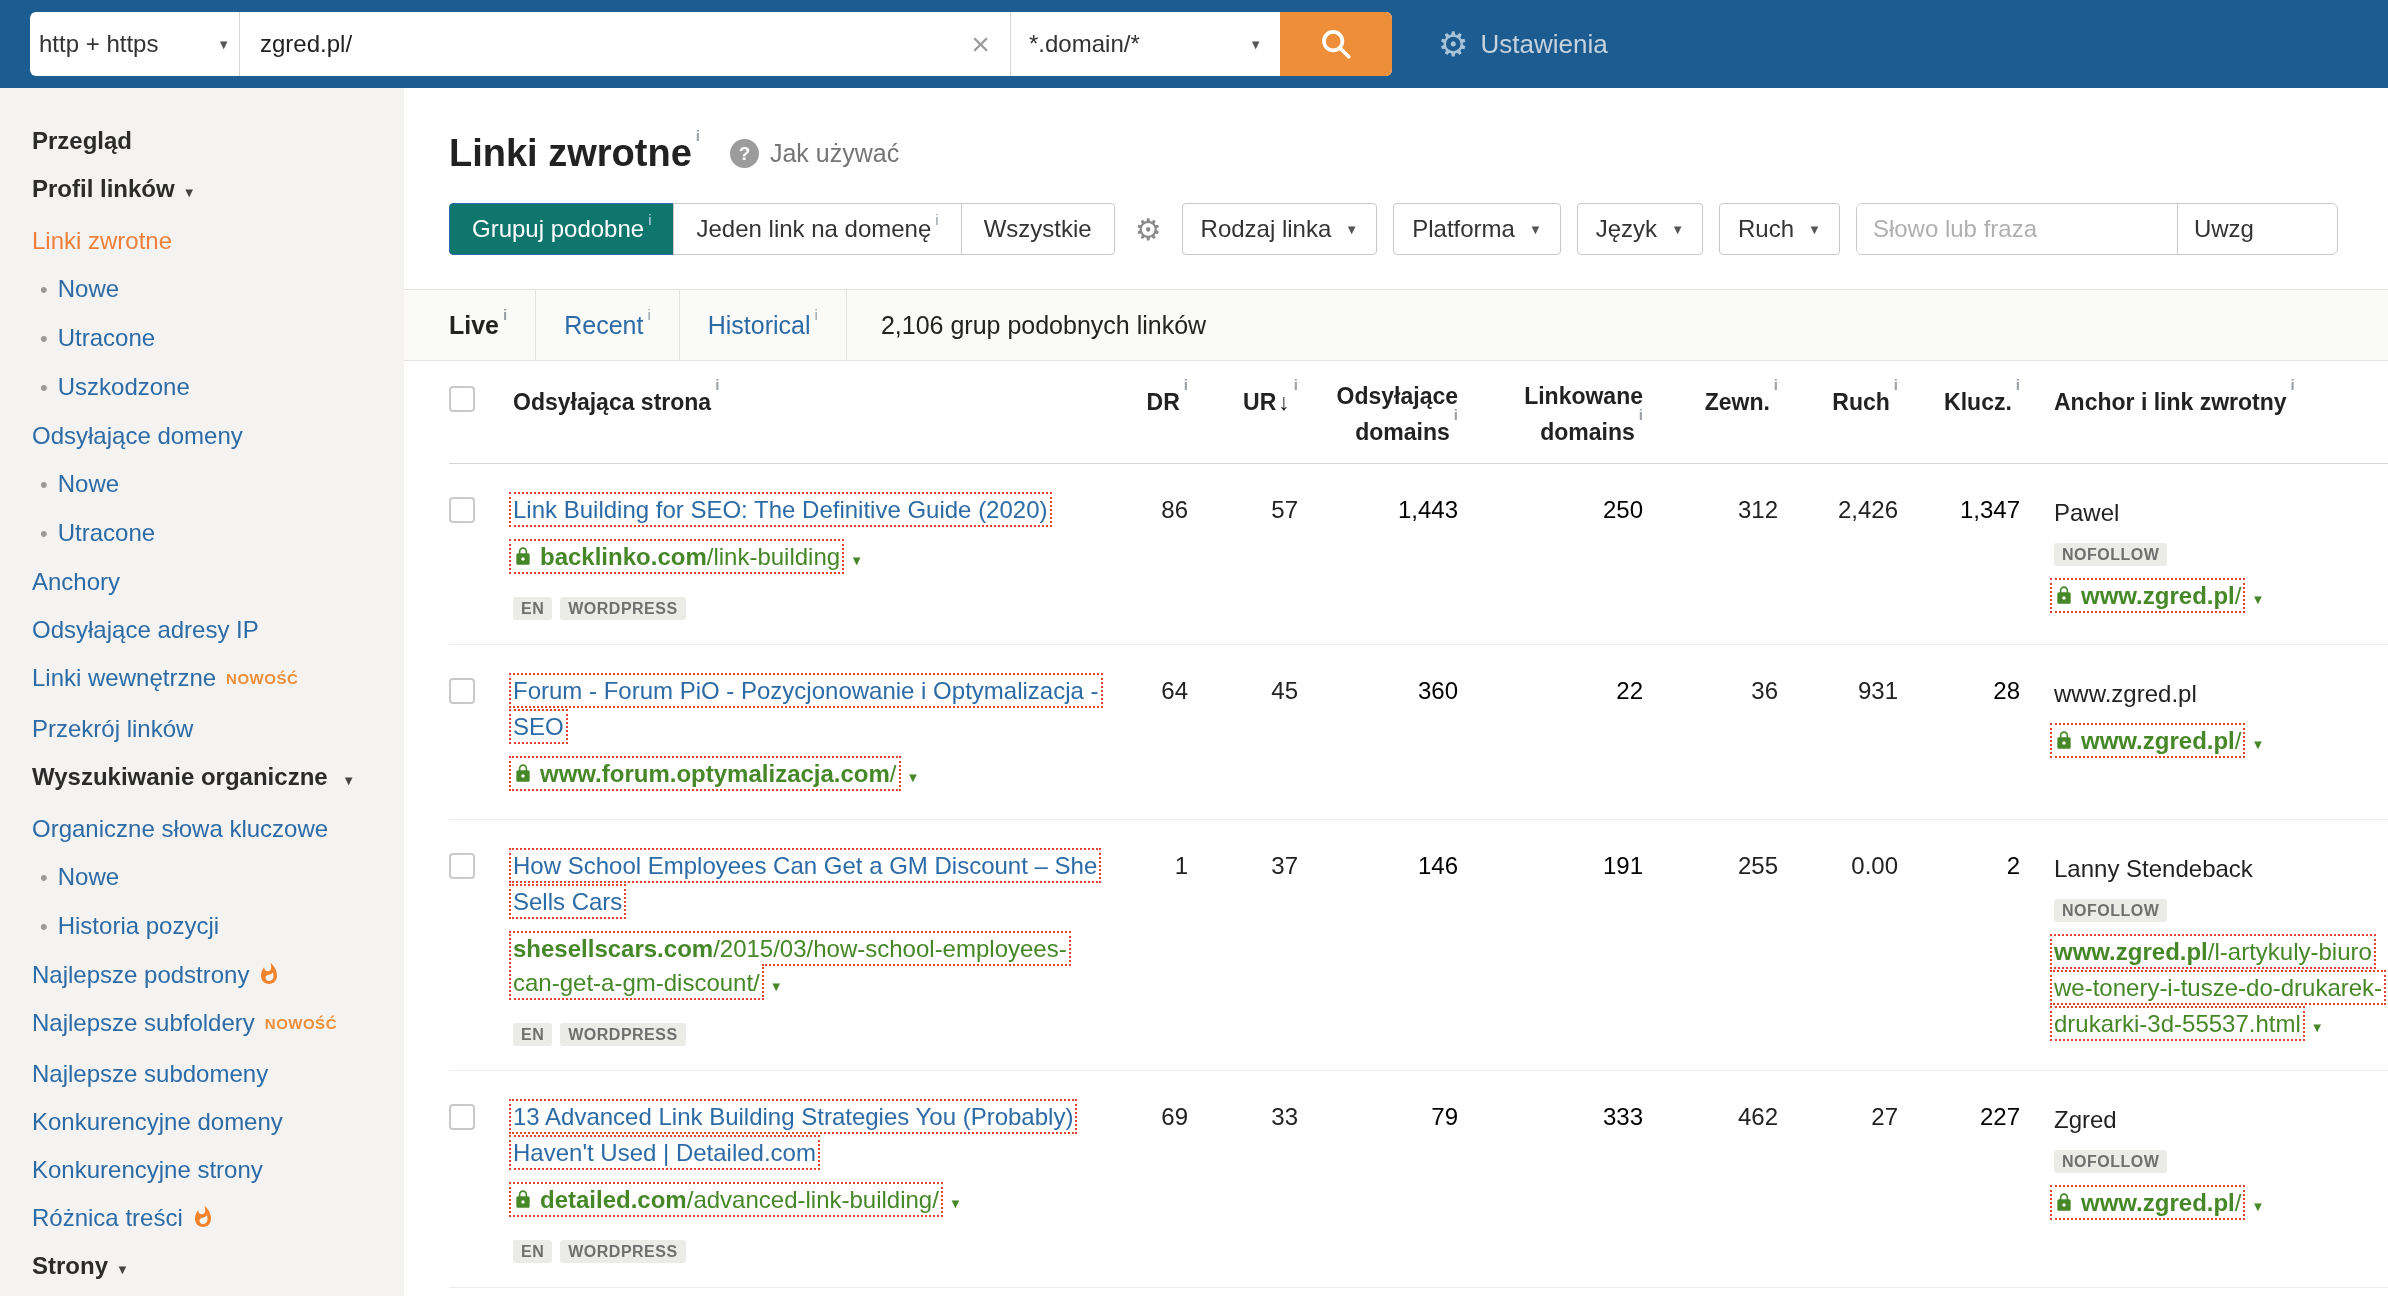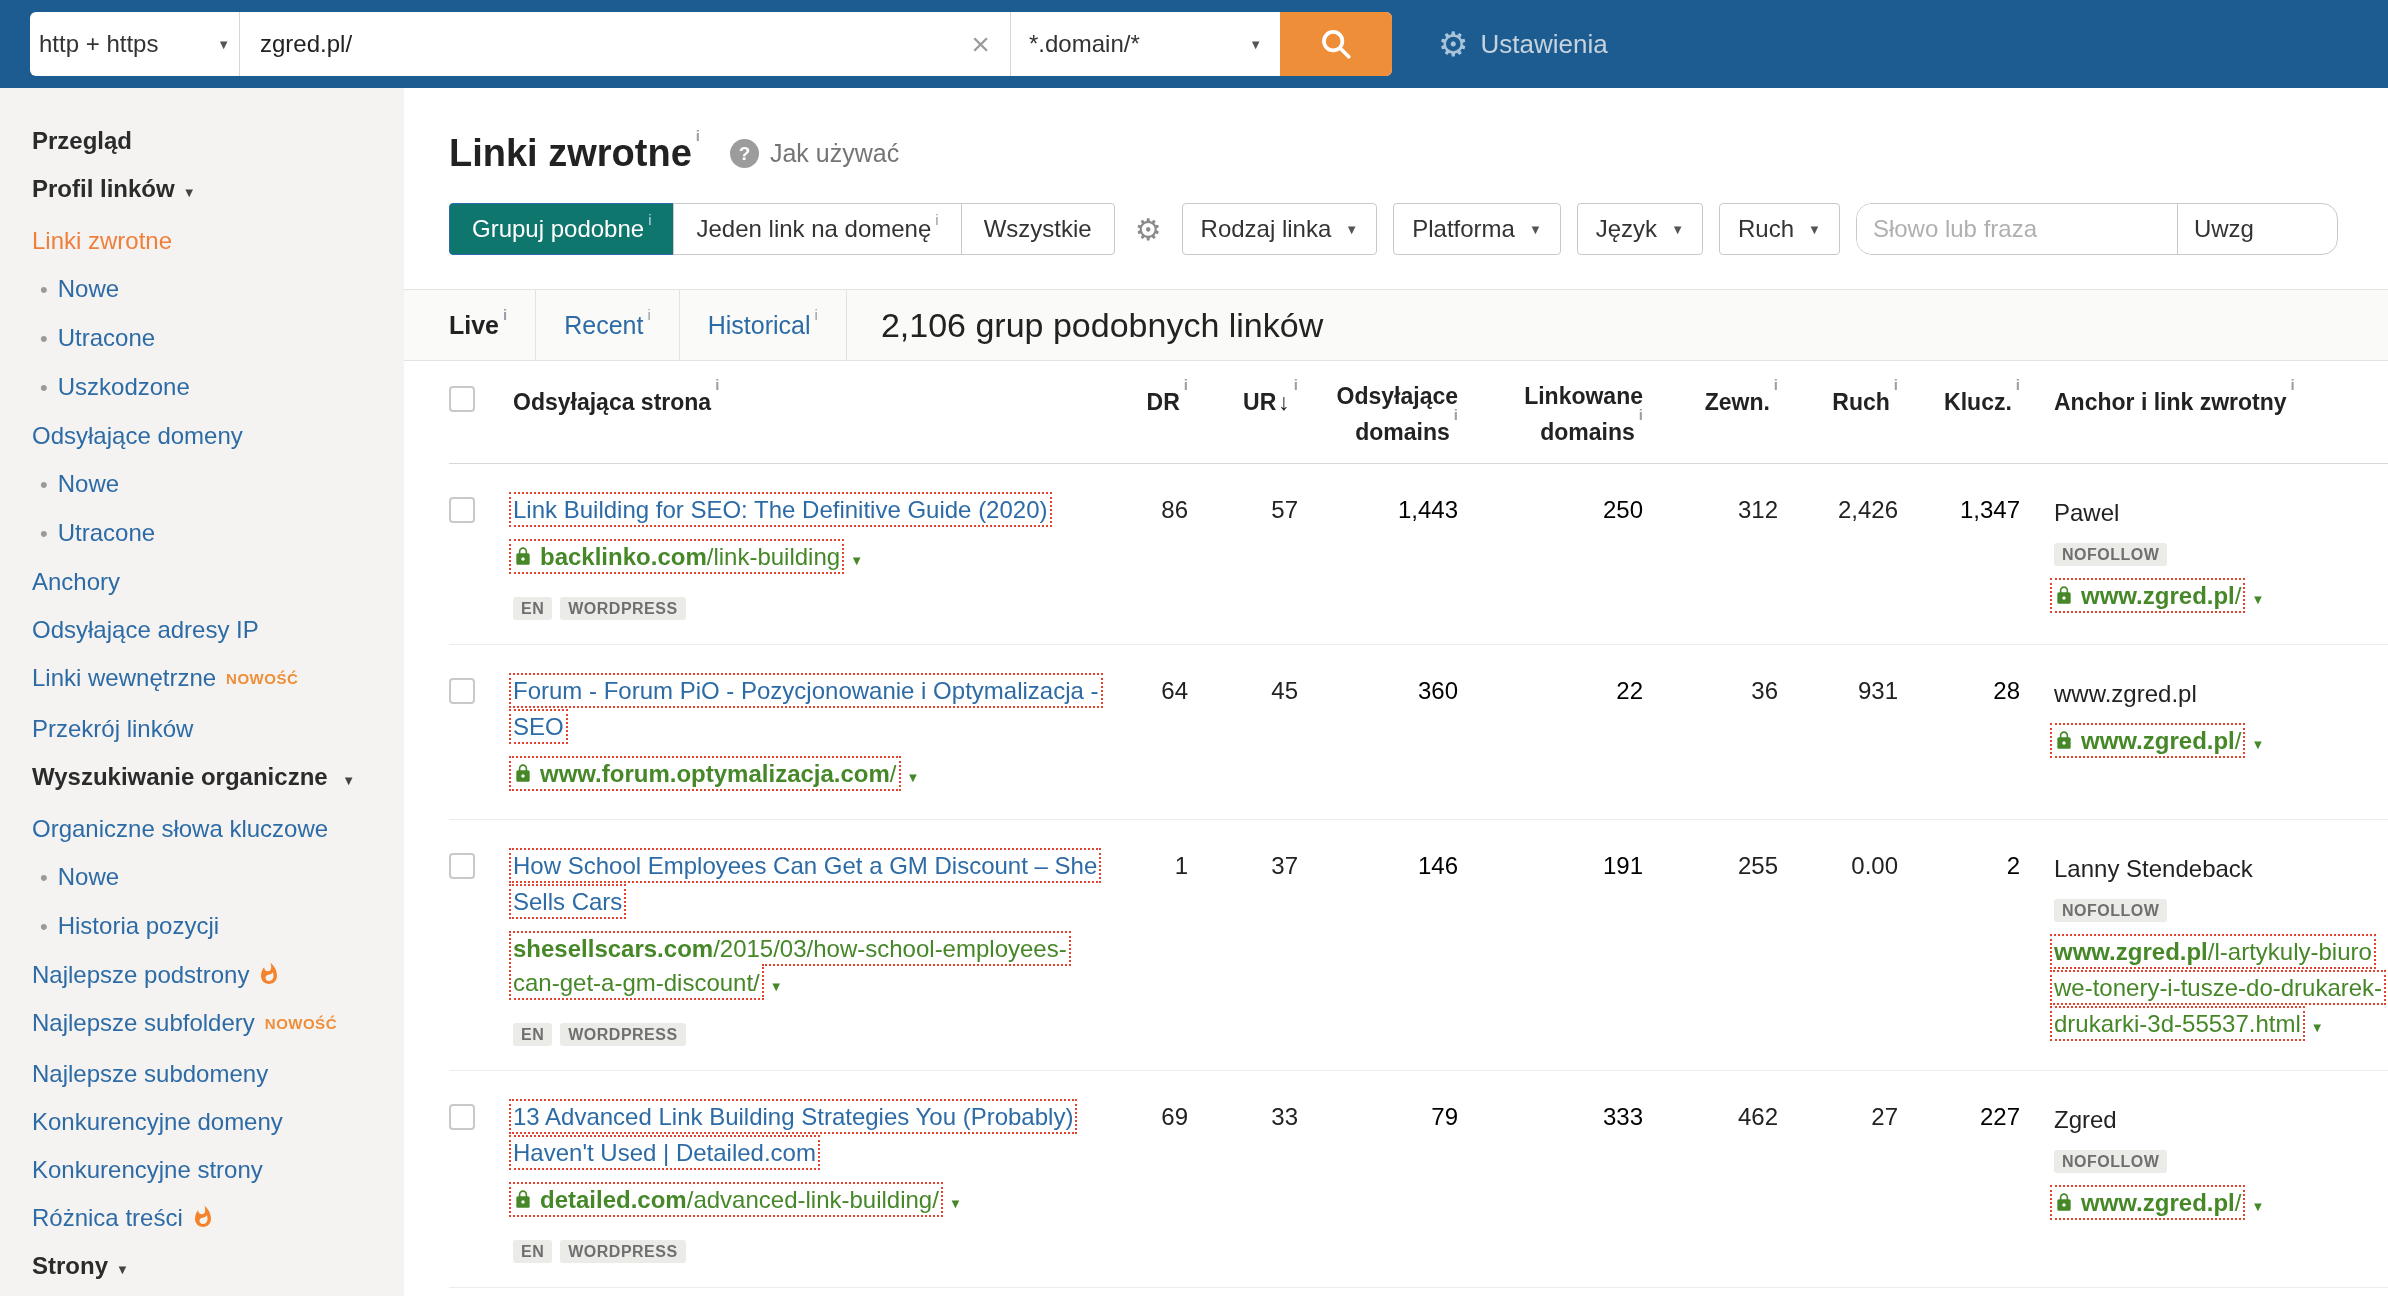--- a/index.html
+++ b/index.html
@@ -52,35 +52,35 @@
              display:flex; align-items:flex-start; padding-top:11px; cursor:pointer; }
   .seg-btn + .seg-btn { margin-left:-1px; }
   .seg-btn:first-child { border-radius:4px 0 0 4px; }
   .seg-btn:last-child { border-radius:0 4px 4px 0; }
   .seg-btn.active { background:#0f766e; border-color:#2d6ab0; color:#fff;justify-content:center; }
   .seg-btn.active .i { color:#bcd4ec; }
   .seg-btn .i { top:-4px; }
   .gear-btn { font-size:30px; color:#8a8a8a; margin:0 20px; cursor:pointer; background:none; border:none; }
   .drop-btn { height:52px; padding:0 18px; border:1px solid #c9c9c9; border-radius:4px; background:#fff; font-size:24px;
               color:#333; display:flex; align-items:center; gap:14px; margin-right:16px; cursor:pointer; }
-  .phrase { display:flex; height:52px; border:1px solid #c9c9c9; border-radius:16px; overflow:hidden; }
+  .phrase { display:flex; height:52px; border:1px solid #c9c9c9; border-radius:6px; overflow:hidden; }
   .phrase input { border:none; outline:none; width:320px; padding:0 16px; font-size:24px; font-family:inherit; color:#222; }
   .phrase input::placeholder { color:#b0b0b0; }
   .phrase-mode { width:160px; border-left:1px solid #c9c9c9; display:flex; align-items:center; padding:0 16px;
                  font-size:24px; color:#333; cursor:pointer; }
 
   
   .strip { margin-top:34px; height:72px; background:#fafaf8; border-top:1px solid #e3e3e1; border-bottom:1px solid #e3e3e1;
            display:flex; align-items:stretch; padding-left:45px; }
   .strip-tab { display:flex; align-items:center; padding:0 28px; font-size:25px; cursor:pointer; }
   .strip-tab:first-child { padding-left:0; }
   .strip-tab + .strip-tab { border-left:1px solid #e3e3e1; }
   .strip-tab.current { font-weight:bold; color:#222; }
   .strip-tab.link { color:#2d6ba6; }
-  .strip-count { border-left:1px solid #e3e3e1; padding-left:34px; display:flex; align-items:center; font-size:34px; color:#222; }
+  .strip-count { border-left:1px solid #e3e3e1; padding-left:34px; display:flex; align-items:center; font-size:25px; color:#222; }
 
   
   .table { margin-left:45px; }
   .thead { display:flex; align-items:flex-start; padding:20px 0 16px; border-bottom:1px solid #d7d7d5;
            font-size:23px; font-weight:bold; color:#222; line-height:30px; }
   .trow { display:flex; align-items:flex-start; padding:28px 0 24px; border-bottom:1px solid #ececea; font-size:24px; }
   .c-check { width:64px; padding-top:5px; }
   .c-page { width:600px; }
   .c-dr { width:75px; text-align:right; }
   .c-ur { width:110px; text-align:right; }

